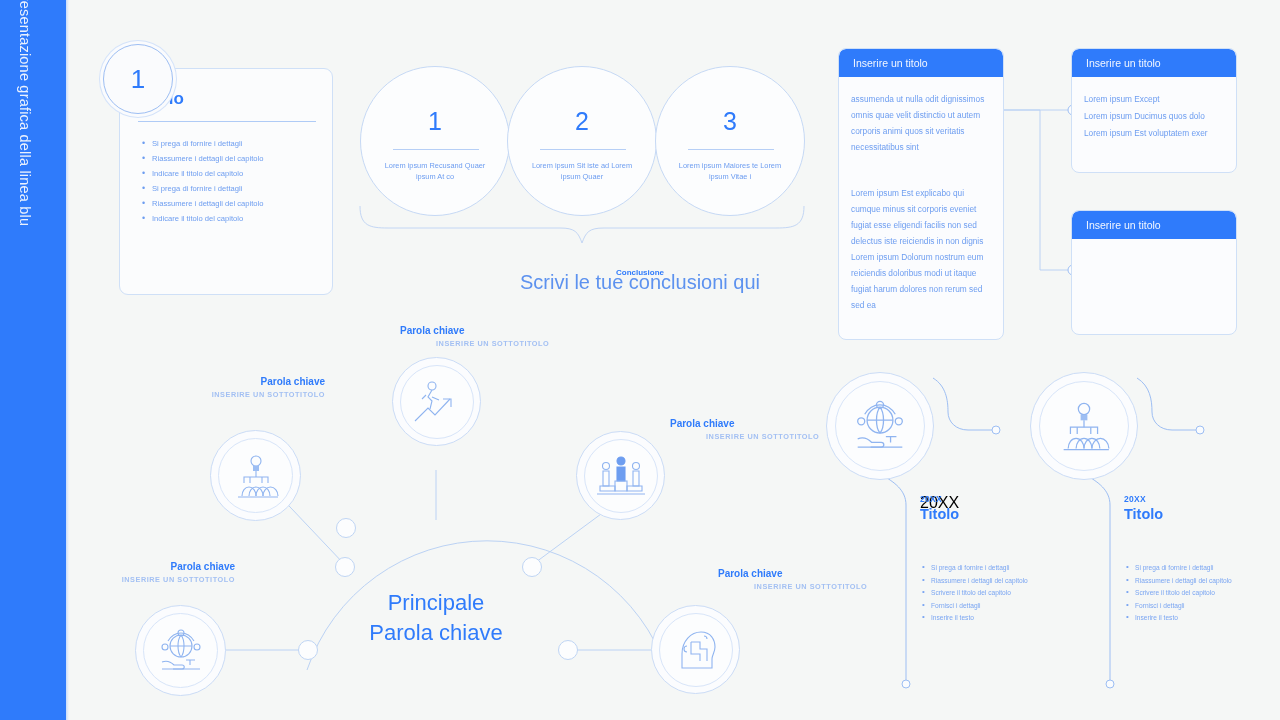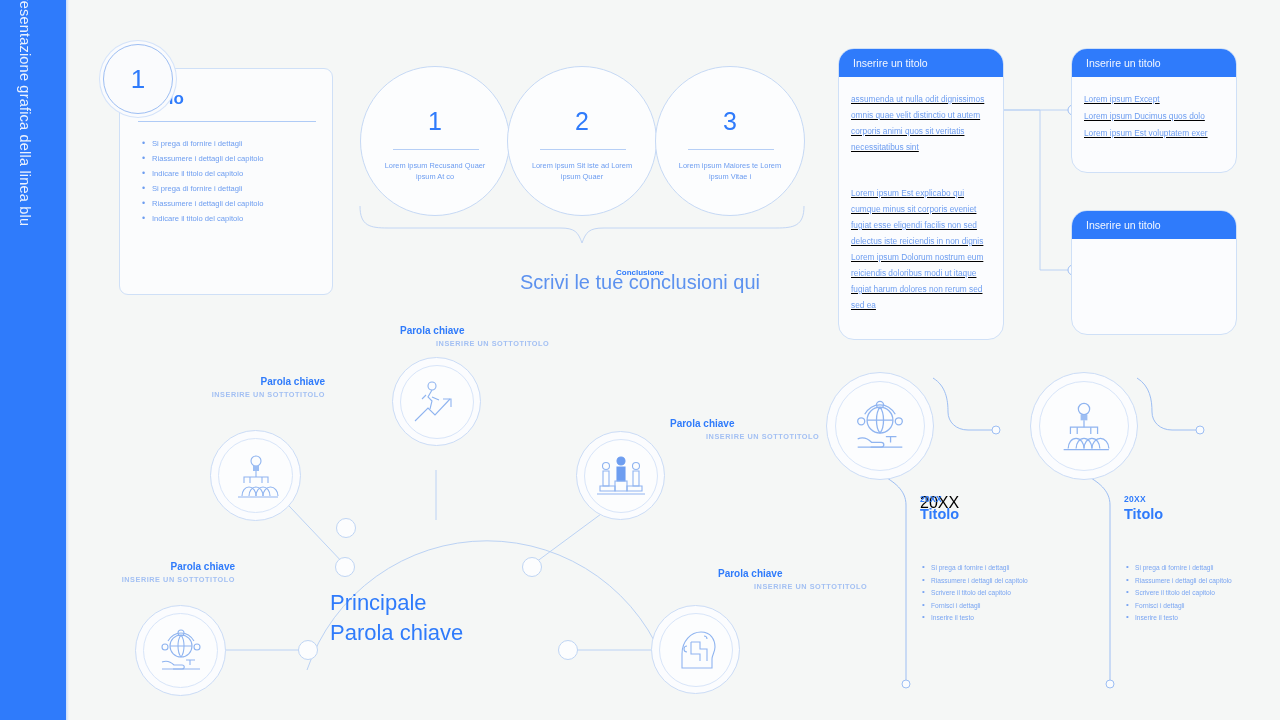--- a/index.html
+++ b/index.html
@@ -55,46 +55,46 @@
   }
   .bigcirc .n { position:absolute; left:0; right:0; top:40px; text-align:center;
                 font-size:25px; color:#2F7BFB; font-weight:300; }
   .bigcirc .r { position:absolute; left:32px; top:82px; width:86px; height:1px; background:#B6CFF6; }
   .bigcirc .c { position:absolute; left:14px; right:14px; top:94px; text-align:center;
                 font-size:7.4px; line-height:10.5px; color:#6D9DF0; }
   #concl-lbl { left:0; top:268px; width:100%; text-align:center; font-size:8px; font-weight:700; color:#2F7BFB; }
   #concl-txt { left:0; top:271px; width:100%; text-align:center; font-size:20px; color:#5D92EF; }
 
   
-  .panel { background:#FBFCFE; border:1px solid #CFE0F7; border-radius:16px; overflow:hidden; }
+  .panel { background:#FBFCFE; border:1px solid #CFE0F7; border-radius:8px; overflow:hidden; }
   .panel .hd {
     background:#2F7BFB; color:#F2F7FF; font-size:10.5px;
     padding:8px 14px; border-radius:7px 7px 0 0;
   }
-  .panel .bd { padding:14px 12px 10px 12px;text-decoration:underline; }
+  .panel .bd { padding:14px 12px 10px 12px; }
   .panel .bd p { font-size:8.3px; line-height:16px; color:#6D9DF0; }
   .panel .bd p + p { margin-top:30px; }
   .panel .bd .line { font-size:8.3px; line-height:17px; color:#6D9DF0; }
 
   
   .mm-label  { font-size:10px; font-weight:700; color:#2F7BFB; white-space:nowrap; }
   .mm-sub    { font-size:7.3px; font-weight:700; letter-spacing:.55px; color:#A3C0F3; white-space:nowrap;padding-left:36px; }
   .mm-circ {
     border-radius:50%; background:#FBFCFE;
     border:1px solid #CBDCF6;
     display:flex; align-items:center; justify-content:center;
   }
   .mm-circ .inner {
     border-radius:50%; border:1px solid #D8E5F9; background:#FCFDFE;
     display:flex; align-items:center; justify-content:center;
   }
   .node {
     border-radius:50%; background:#FCFDFE; border:1px solid #BFD5F4;
   }
-  #mm-title { left:330px; top:588px; width:212px; 
+  #mm-title { left:330px; top:588px; width:212px; text-align:center;
               font-size:22px; line-height:30px; color:#2F7BFB; font-weight:400; }
 
   
   .tl-year { font-size:8.5px; font-weight:700; color:#2F7BFB; letter-spacing:.3px; }
   .tl-title{ font-size:14.5px; font-weight:700; color:#2F7BFB; }
   .tl-list { list-style:none; }
   .tl-list li { font-size:6.6px; line-height:12.6px; color:#7BA6F2; position:relative; padding-left:9px; }
   .tl-list li:before { content:"•"; position:absolute; left:0; top:-1px; font-size:8px; color:#7BA6F2; }
   svg { overflow:visible; }
 </style>

